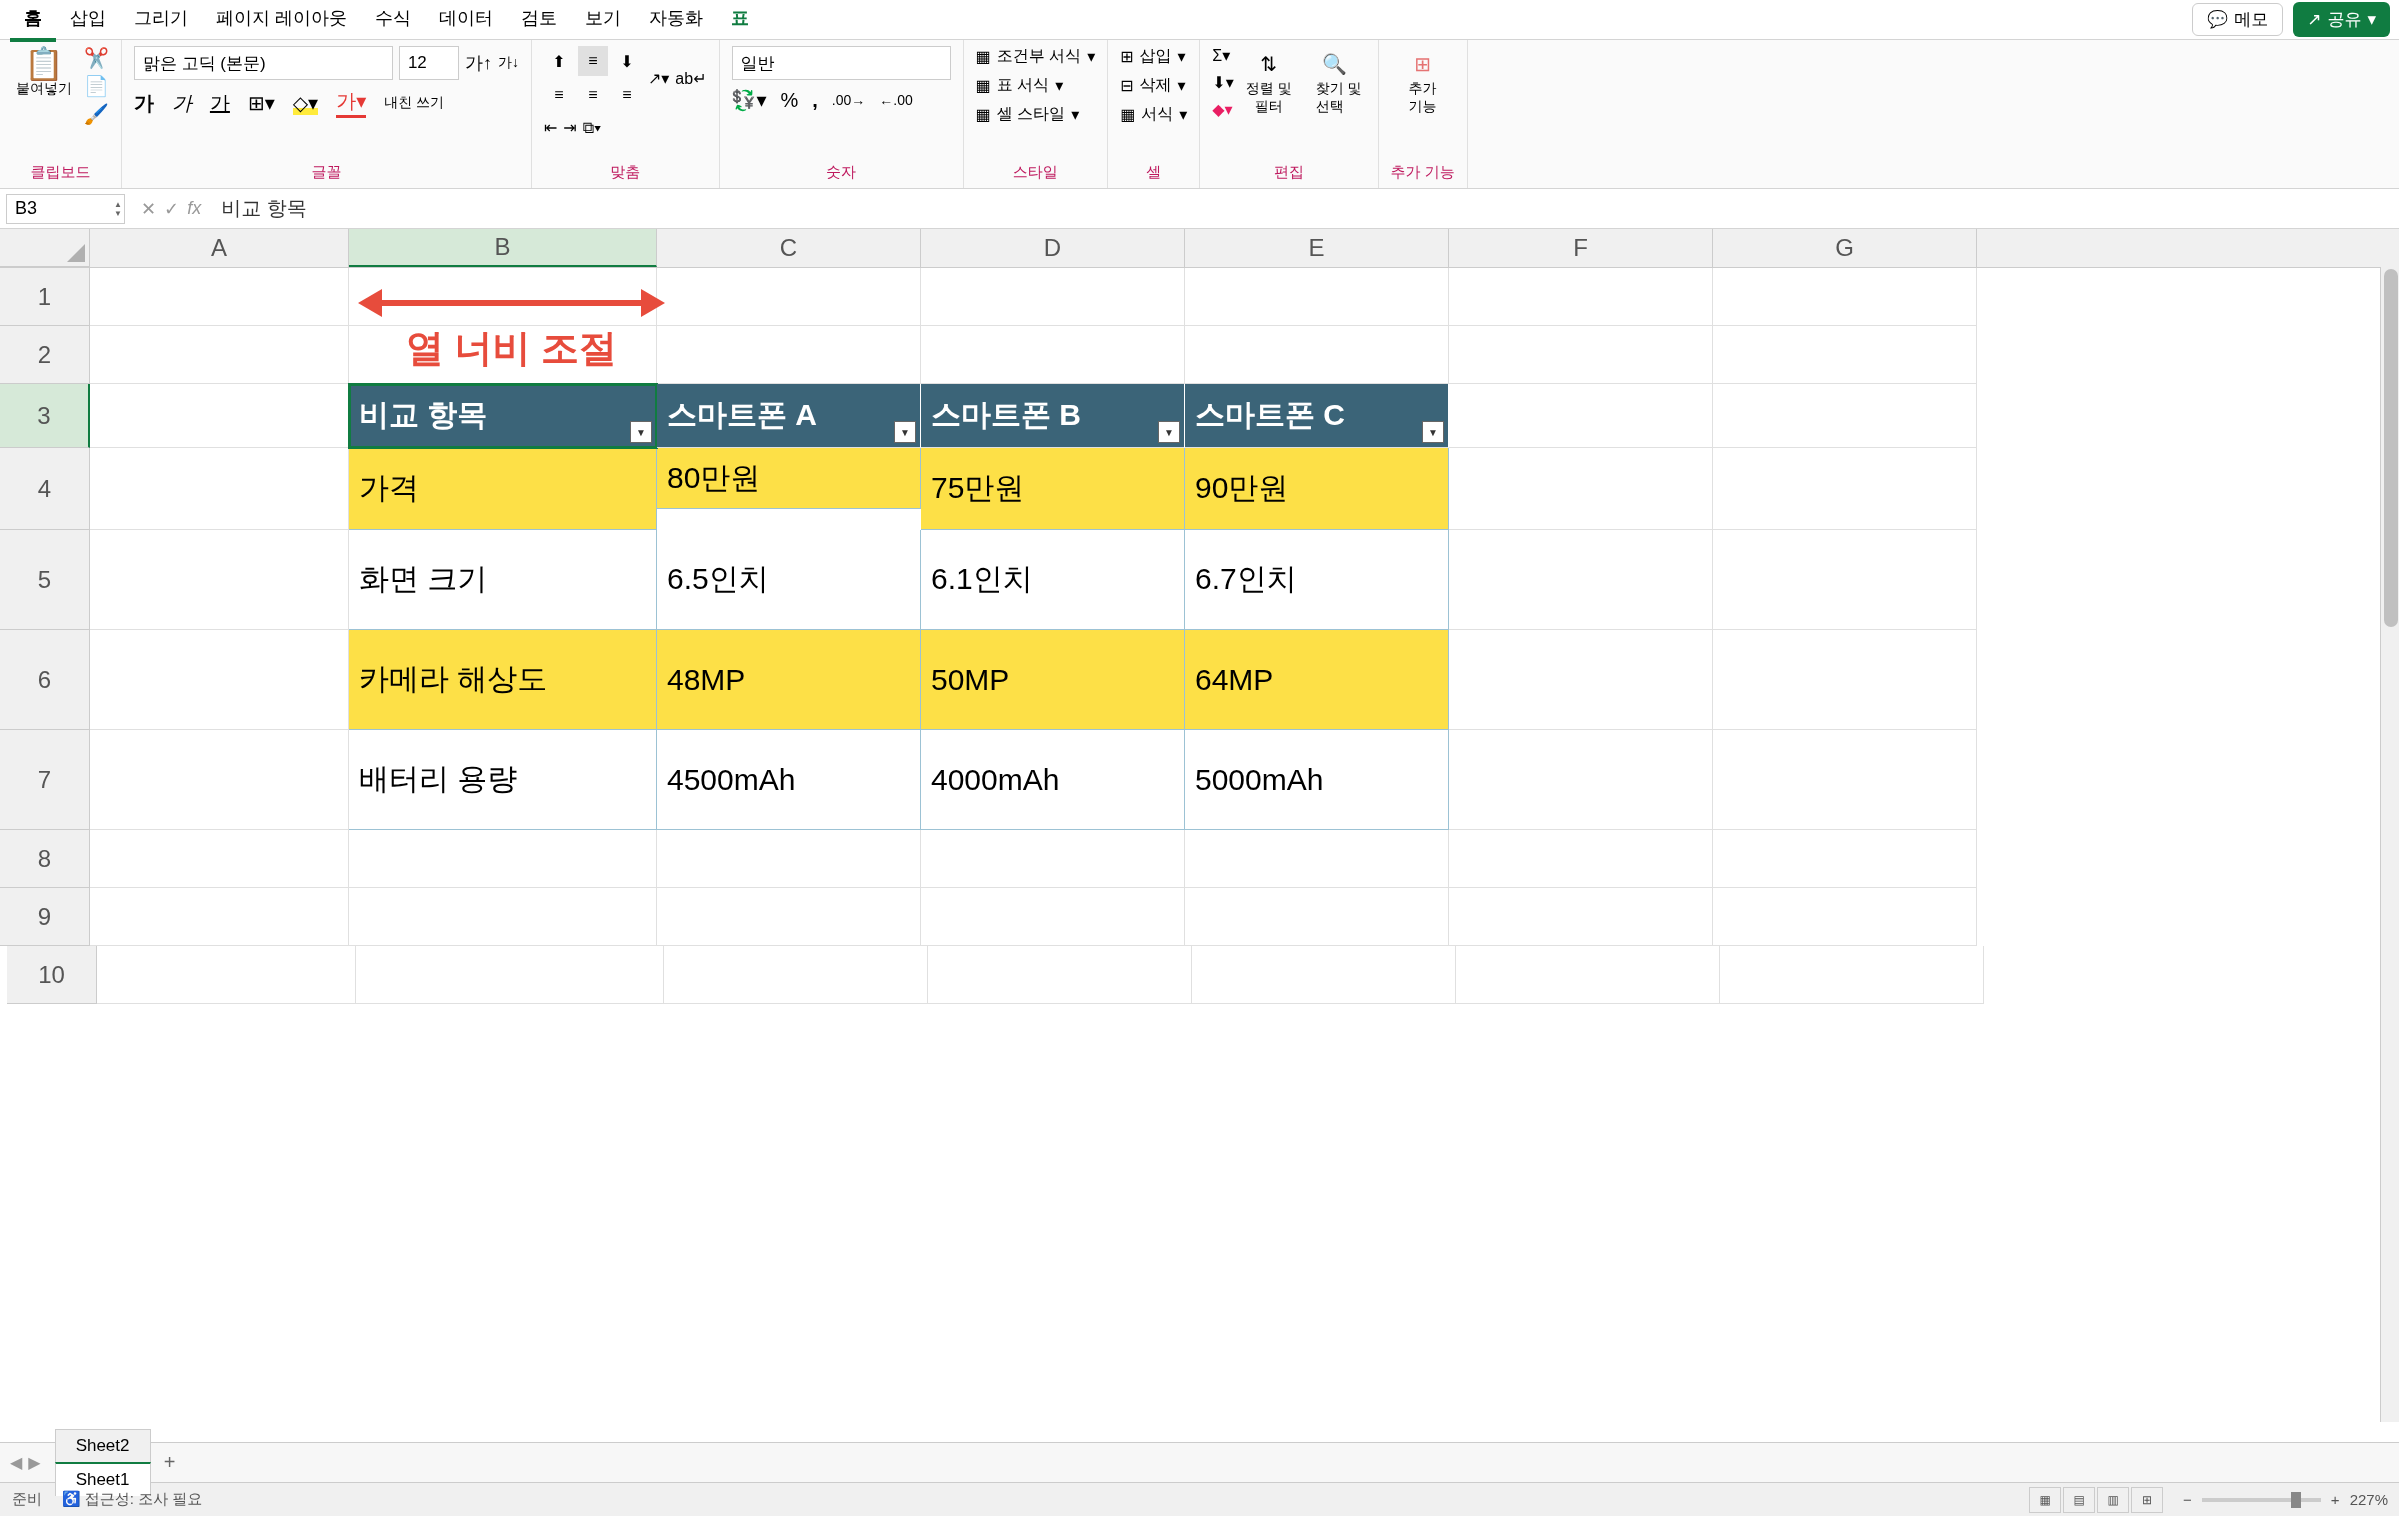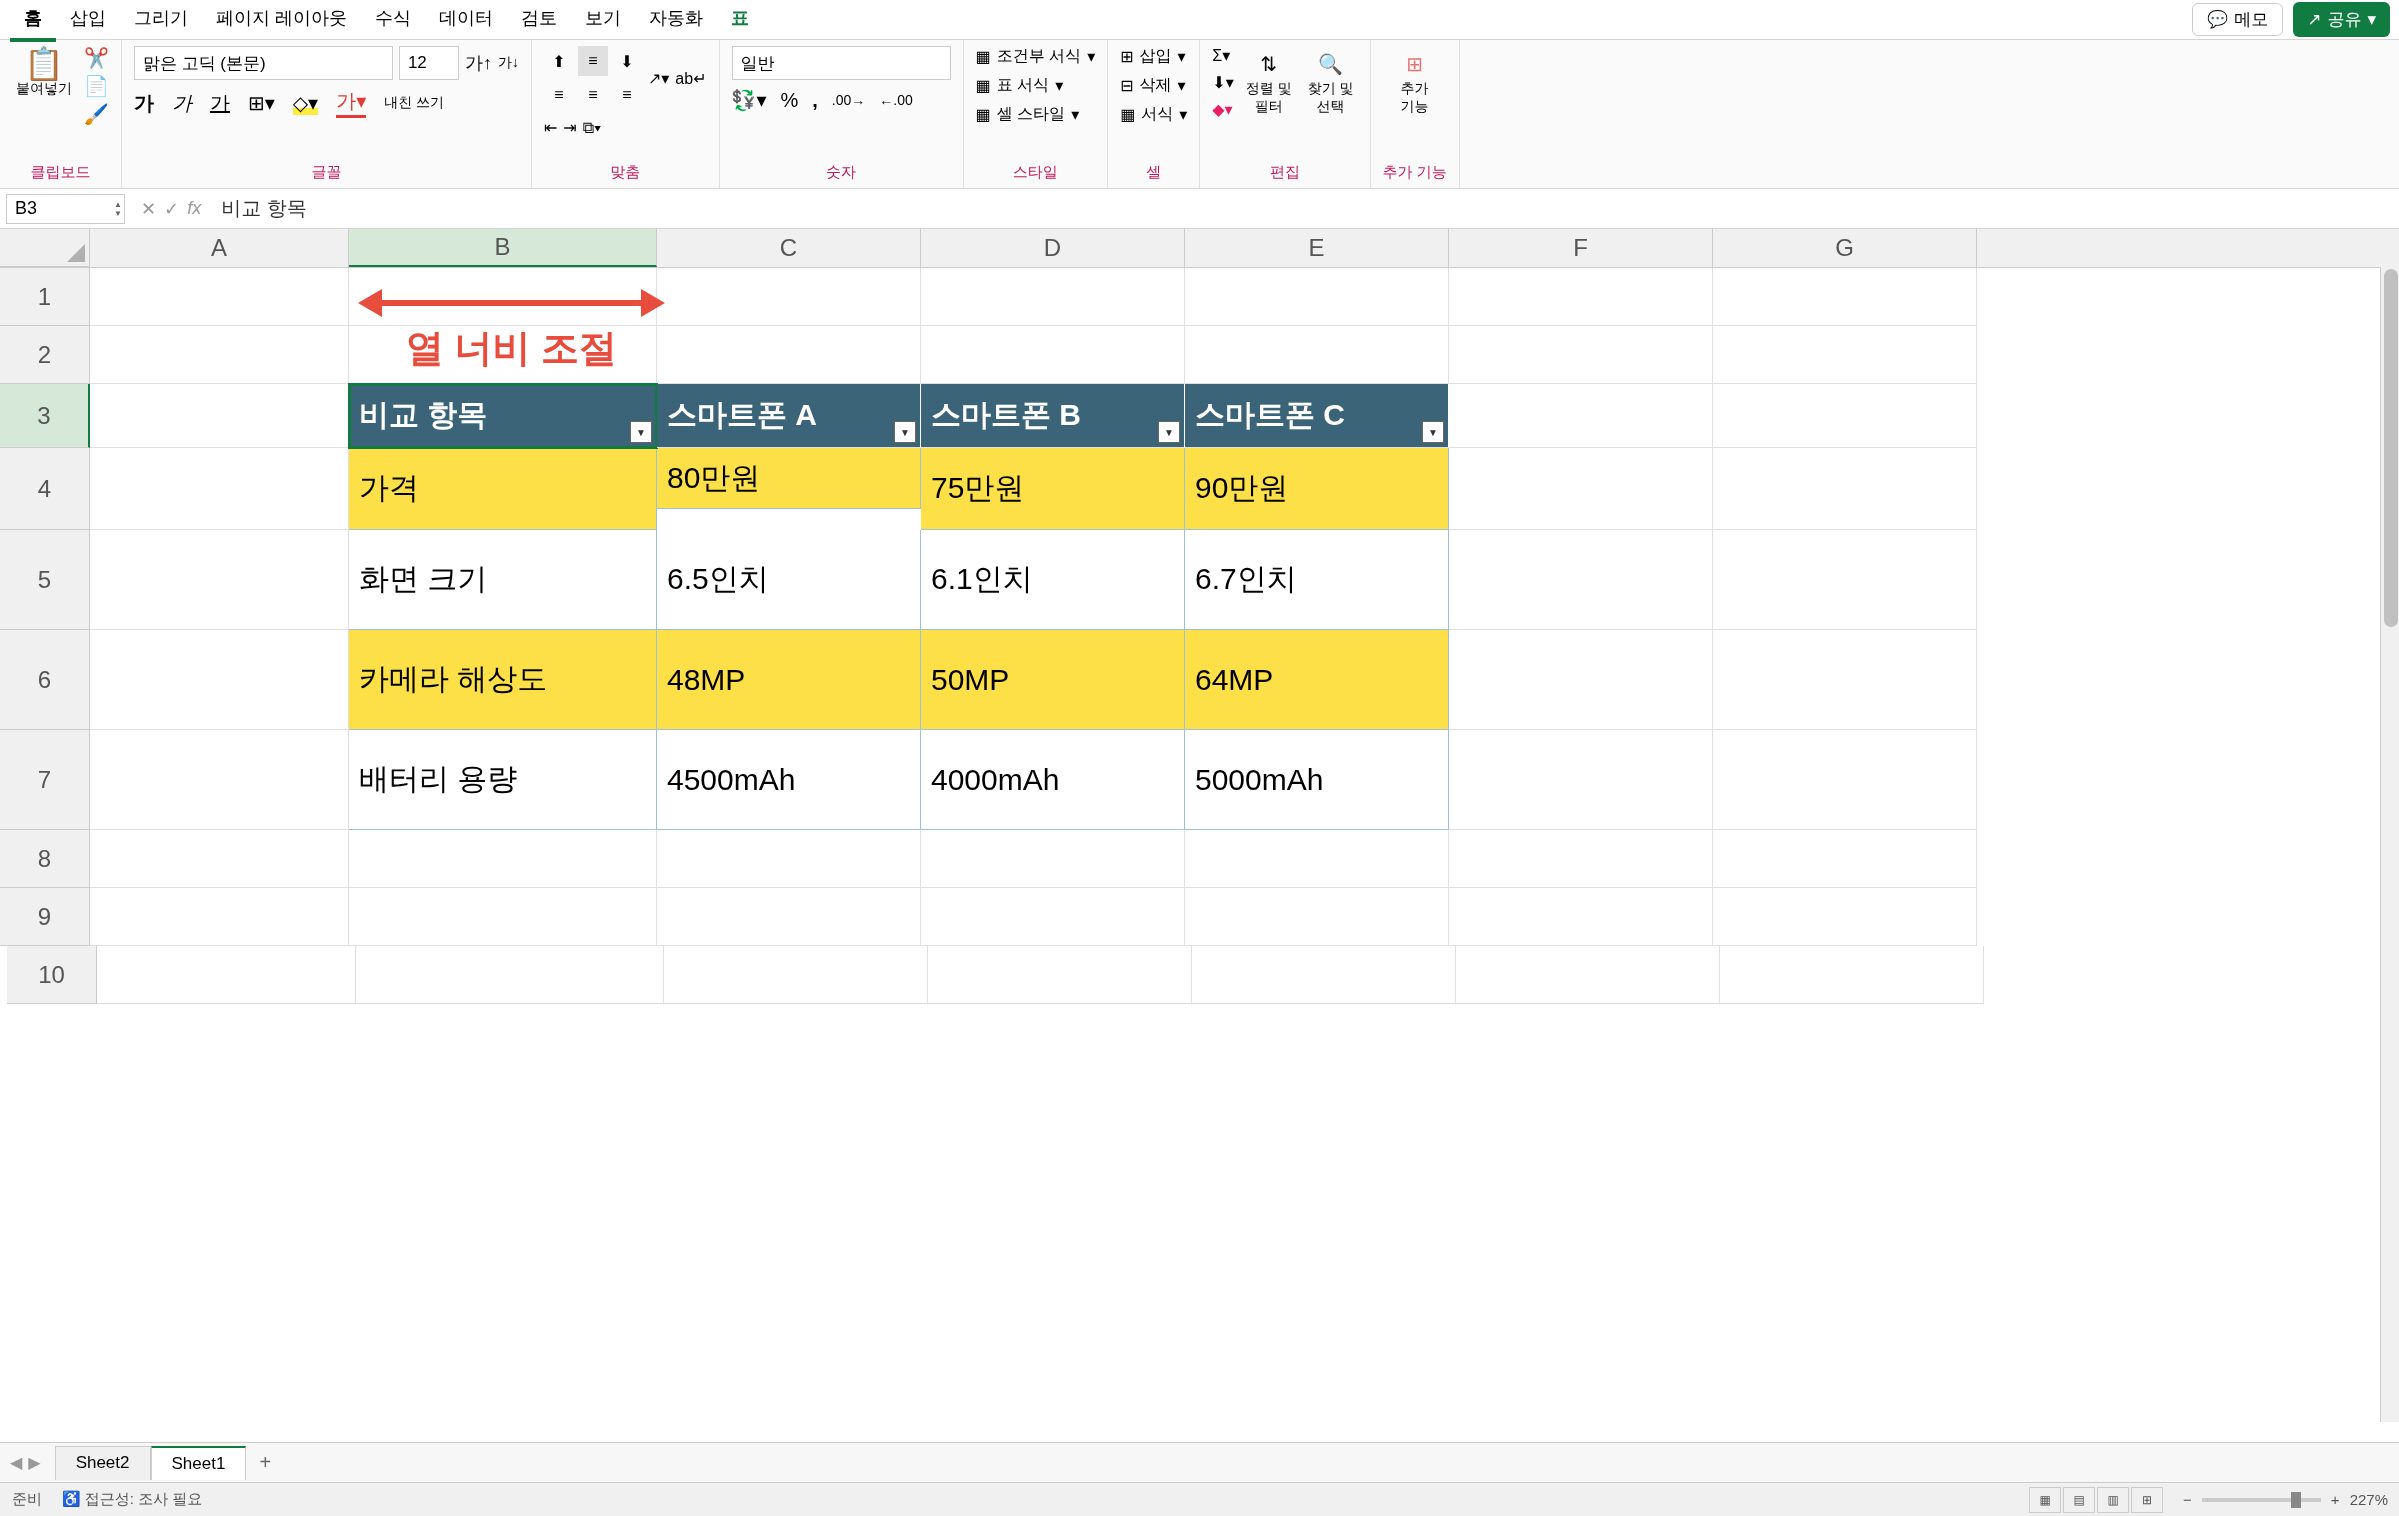--- a/index.html
+++ b/index.html
@@ -210,21 +210,21 @@
         <span>⬇▾</span>
         <span style="color:#e91e63;">◆▾</span>
       </div>
       <div class="ribbon-btn">
         <div class="ribbon-icon">⇅</div>
         <span style="white-space:pre-line;text-align:center;">정렬 및
 필터</span>
       </div>
       <div class="ribbon-btn">
         <div class="ribbon-icon">🔍</div>
-        <span style="white-space:pre-line;text-align:center;">찾기 및
+        <span style="white-space:pre-line;margin-left:8px;">찾기 및
 선택</span>
       </div>
     </div>
     <div class="label">편집</div>
   </div>
 
   <div class="ribbon-group">
     <div class="controls">
       <div class="ribbon-btn">
         <div class="ribbon-icon" style="color:#e57373;">⊞</div>
@@ -380,21 +380,21 @@
   <div class="scrollbar-v">
       <div class="thumb"></div>
     </div>
 </div>
 
 <div class="sheet-tabs">
   <div class="sheet-nav">
     <span>◀</span>
     <span>▶</span>
   </div>
-  <div id="sheet-tabs-inner" style="display:flex;">
+  <div id="sheet-tabs-inner" style="display:flex;flex-direction:column;">
       <div class="sheet-tab">Sheet2</div>
       <div class="sheet-tab active">Sheet1</div>
     </div>
   <div class="sheet-add">+</div>
 </div>
 
 <div class="status-bar">
   <span>준비</span>
   <span>
     <span>♿</span>

